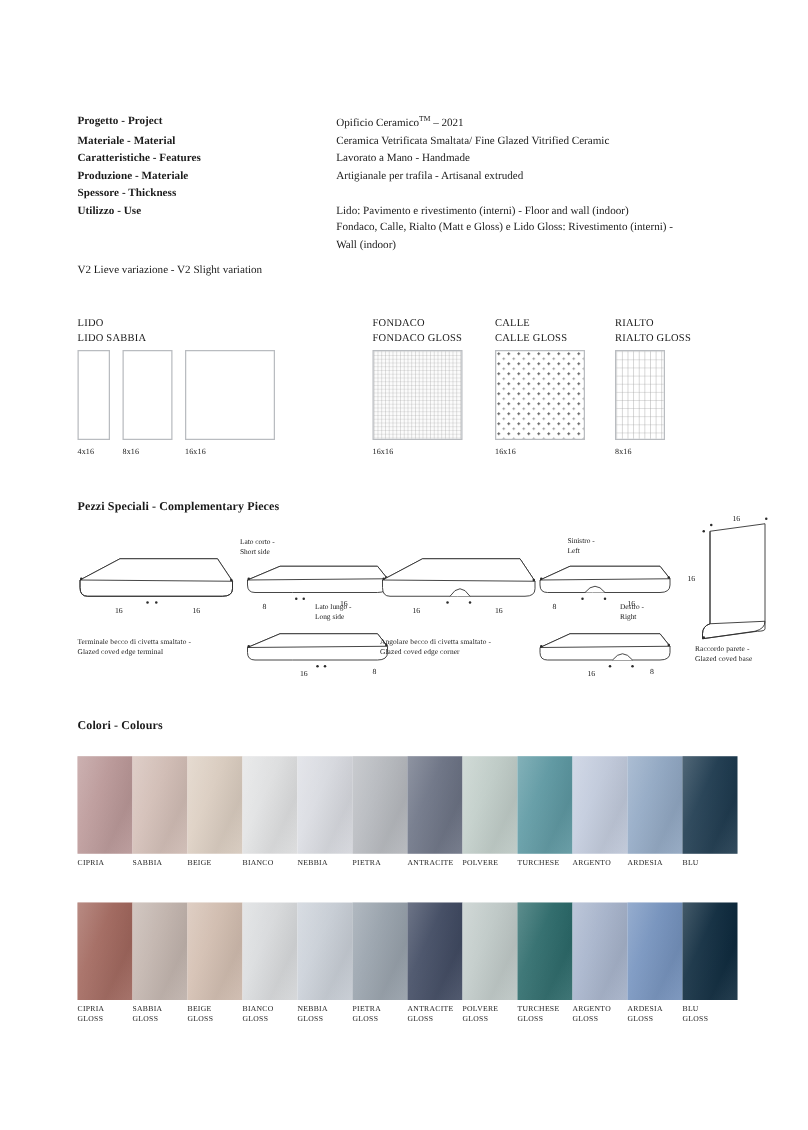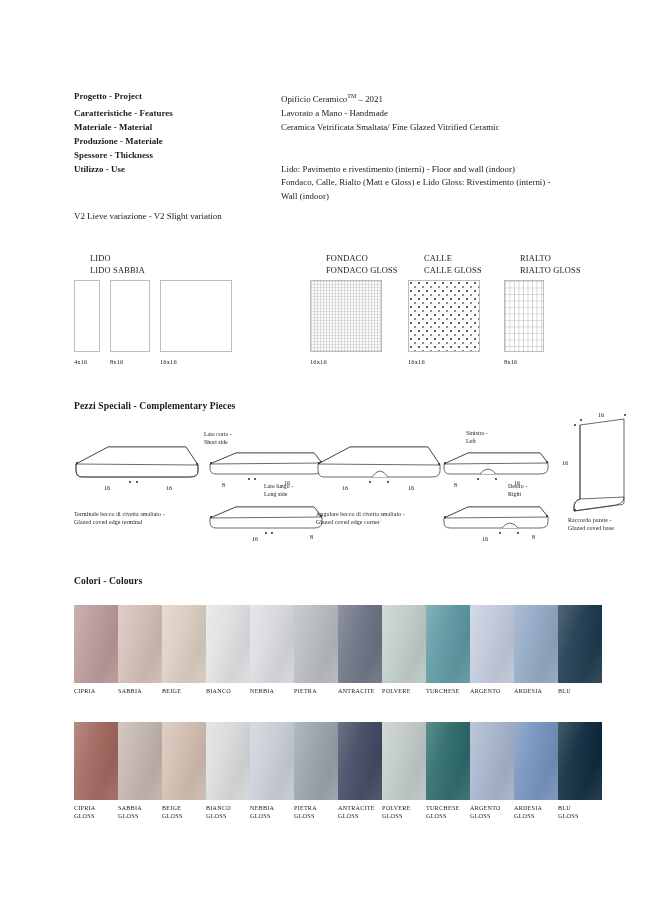--- a/index.html
+++ b/index.html
@@ -4,41 +4,41 @@
 <style>
   html,body{margin:0;padding:0;}
   body{
     width:646px;height:904px;
     background:#ffffff;
     font-family:"Liberation Serif", serif;
     color:#1a1a1a;
     position:relative;
     overflow:hidden;
   }
-  .page{position:absolute;left:12px;top:0;width:574px;height:904px;}
+  .page{position:absolute;left:0;top:0;width:574px;height:904px;}
 
   
   .spec{position:absolute;left:62px;top:90px;width:520px;}
   .spec-row{display:flex;align-items:flex-start;margin-bottom:1.5px;}
   .spec-label{
     width:207px;flex:0 0 207px;
     font-weight:bold;font-size:8.9px;line-height:12.4px;
     letter-spacing:.05px;
   }
   .spec-value{
     flex:1;font-size:8.9px;line-height:12.4px;
     font-weight:normal;
   }
   .spec-value .tm{font-size:6px;vertical-align:super;}
   .gap-row{height:6px;}
 
   
   .formats{position:absolute;left:62px;top:253px;width:520px;}
   .fmt-group{position:absolute;top:0;}
-  .fmt-title{font-size:8.4px;line-height:11.6px;letter-spacing:.2px;white-space:nowrap;margin-left:16px;}
+  .fmt-title{font-size:8.4px;line-height:11.6px;letter-spacing:.2px;white-space:nowrap;}
   .fmt-tiles{position:absolute;top:27px;left:0;display:flex;align-items:flex-end;gap:10px;}
   .tile-wrap{position:relative;}
   .tile{
     border:1px solid #b9bcc0;
     background:#ffffff;
     box-sizing:border-box;
   }
   .tile-size{
     font-size:6.4px;line-height:8px;margin-top:6px;letter-spacing:.15px;
     color:#1a1a1a;
@@ -112,29 +112,30 @@
 <body>
 
 <div class="page">
 
   <div class="spec">
     <div class="spec-row">
       <div class="spec-label">Progetto - Project</div>
       <div class="spec-value"><span>Opificio Ceramico</span><span class="tm">TM</span><span> – 2021</span></div>
     </div>
     <div class="spec-row">
+      <div class="spec-label">Materiale - Material</div>
+      <div class="spec-value">Ceramica Vetrificata Smaltata/ Fine Glazed Vitrified Ceramic</div>
+    </div>
+    <div class="spec-row">
       <div class="spec-label">Caratteristiche - Features</div>
       <div class="spec-value">Lavorato a Mano - Handmade</div>
     </div>
     <div class="spec-row">
-      <div class="spec-label">Materiale - Material</div>
-      <div class="spec-value">Ceramica Vetrificata Smaltata/ Fine Glazed Vitrified Ceramic</div>
-    </div>
-    <div class="spec-row">
       <div class="spec-label">Produzione - Materiale</div>
+      <div class="spec-value">Artigianale per trafila - Artisanal extruded</div>
     </div>
     <div class="spec-row">
       <div class="spec-label">Spessore - Thickness</div>
     </div>
     <div class="spec-row">
       <div class="spec-label">Utilizzo - Use</div>
       <div class="spec-value">Lido: Pavimento e rivestimento (interni) - Floor and wall (indoor)</div>
     </div>
     <div class="spec-row">
       <div class="spec-label"></div>

